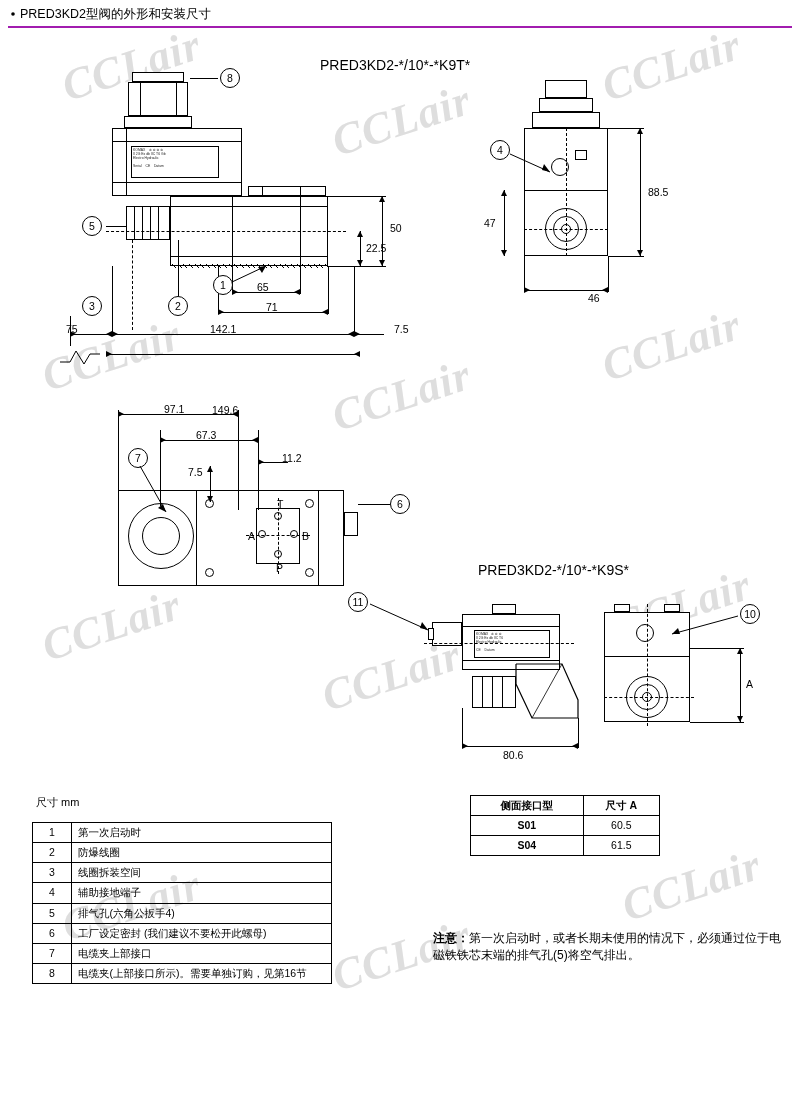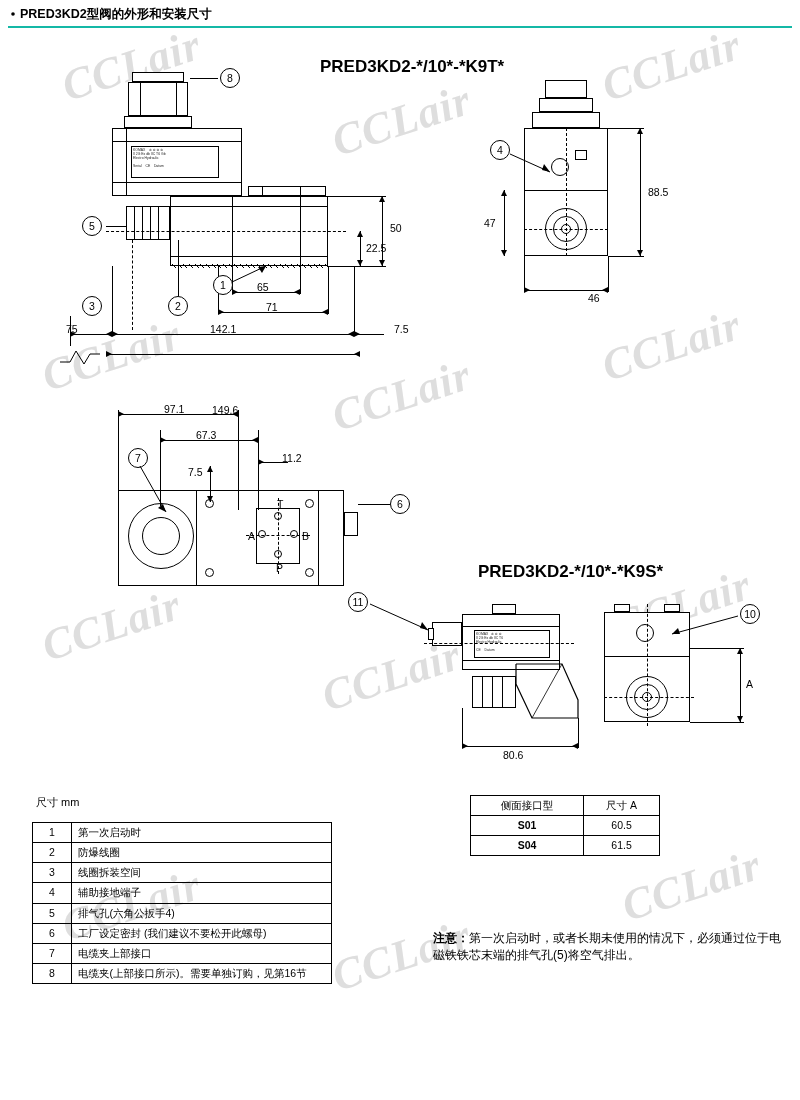--- a/index.html
+++ b/index.html
@@ -20,23 +20,23 @@
     left: 0; top: 0;
     width: 800px;
     height: 1100px;
   }
   
   .header-bar {
     position: absolute;
     left: 8px; top: 6px;
     width: 784px;
     height: 20px;
-    border-bottom: 2px solid #14b8a6;
+    border-bottom: 2px solid #a21caf;
     font-size: 12.5px;
-    font-weight: bold;
+    font-weight: normal;
     line-height: 16px;
     white-space: nowrap;
   }
   .header-bullet {
     display: inline-block;
     width: 6px; height: 6px;
     background: #000;
     border-radius: 50%;
     margin: 0 4px 2px 2px;
     vertical-align: middle;
@@ -57,22 +57,22 @@
     user-select: none;
   }
   
   .lbl {
     position: absolute;
     font-size: 10.5px;
     white-space: nowrap;
   }
   .title-sm {
     position: absolute;
-    font-size: 17px;
-    font-weight: bold;
+    font-size: 14px;
+    font-weight: normal;
     white-space: nowrap;
   }
   
   .callout {
     position: absolute;
     width: 20px; height: 20px;
     border: 1.3px solid #000;
     border-radius: 50%;
     font-size: 10.5px;
     line-height: 18px;
@@ -126,21 +126,21 @@
     border: 1px solid #000;
     padding: 3px 6px;
     text-align: left;
     font-weight: normal;
     line-height: 1.25;
   }
   #legend-table { left: 32px; top: 822px; width: 300px; }
   #legend-table td.num { width: 26px; text-align: center; }
   #dim-a-table { left: 470px; top: 795px; width: 190px; }
   #dim-a-table td { text-align: center; }
-  #dim-a-table td.hdr { font-weight: normal; }
+  #dim-a-table td.hdr { font-weight: bold; }
   #dim-a-table td.code { font-weight: bold; }
   #torque-table { left: 420px; top: 965px; width: 345px; }
   #torque-table td.k { width: 120px; }
   .note-block {
     position: absolute;
     left: 433px; top: 930px;
     width: 350px;
     font-size: 12px;
     line-height: 1.45;
   }

